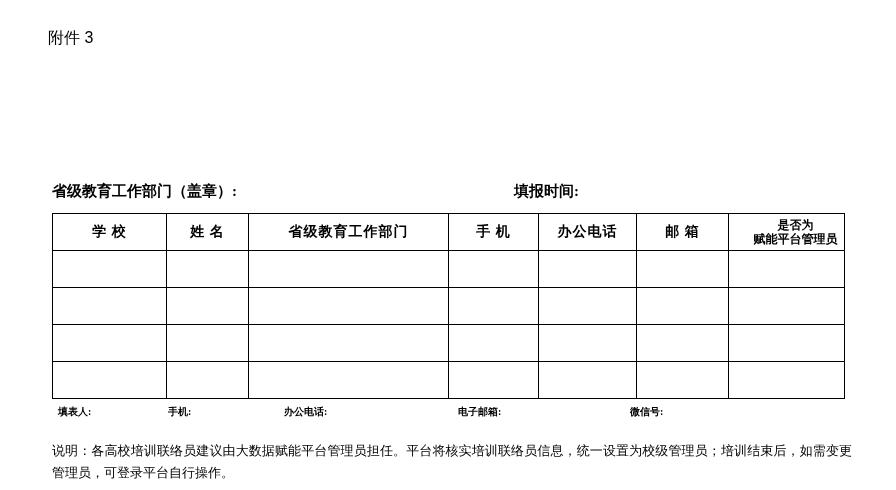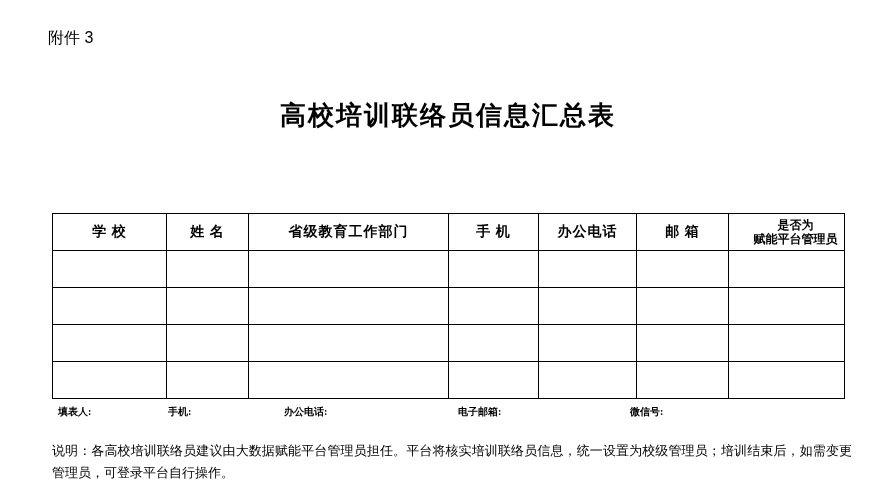--- a/index.html
+++ b/index.html
@@ -119,22 +119,25 @@
     text-align: justify;
   }
 </style>
 </head>
 <body>
 
 <div class="page">
 
   <div class="attachment-label">附件 3</div>
 
-  <div class="doc-title">高校培训联络员信息汇总表</div>
-
+
+  <div class="meta-row">
+    <span class="meta-dept">省级教育工作部门（盖章）:</span>
+    <span class="meta-date">填报时间:</span>
+  </div>
 
   <table class="main-table">
     <colgroup>
       <col style="width:114px">
       <col style="width:82px">
       <col style="width:200px">
       <col style="width:90px">
       <col style="width:98px">
       <col style="width:92px">
       <col style="width:116px">

